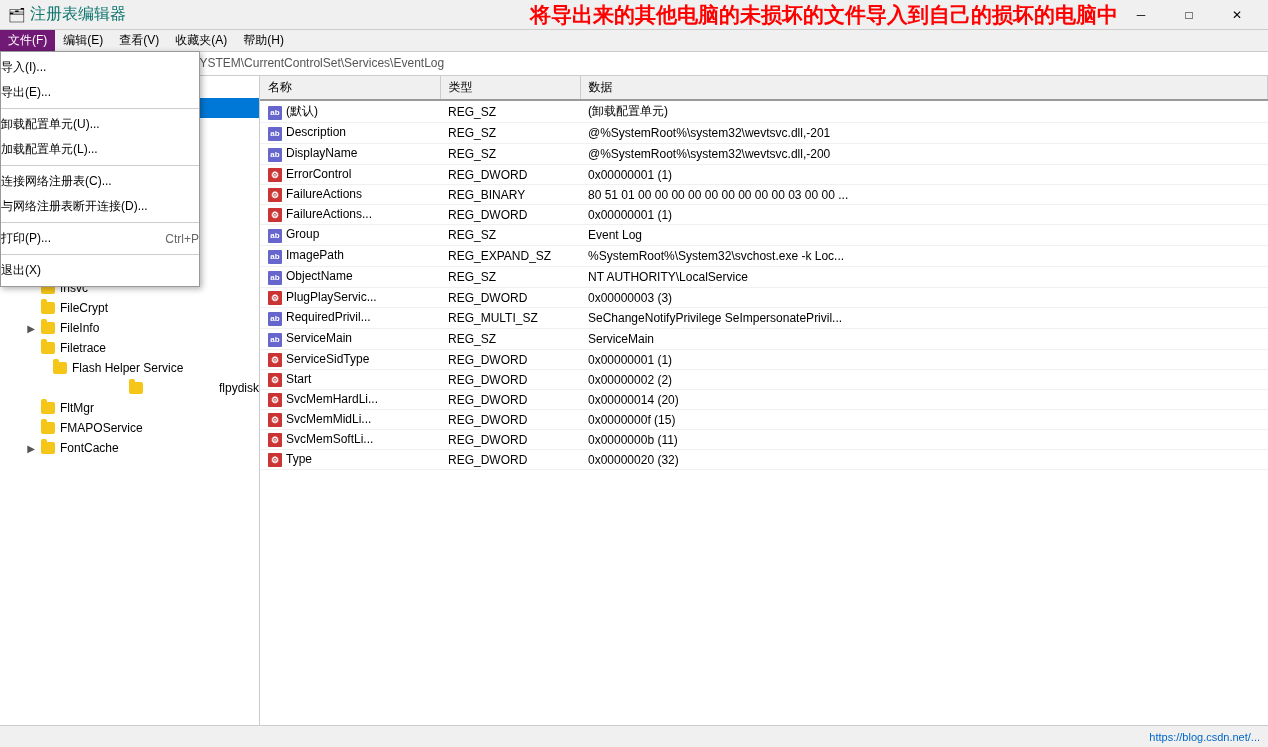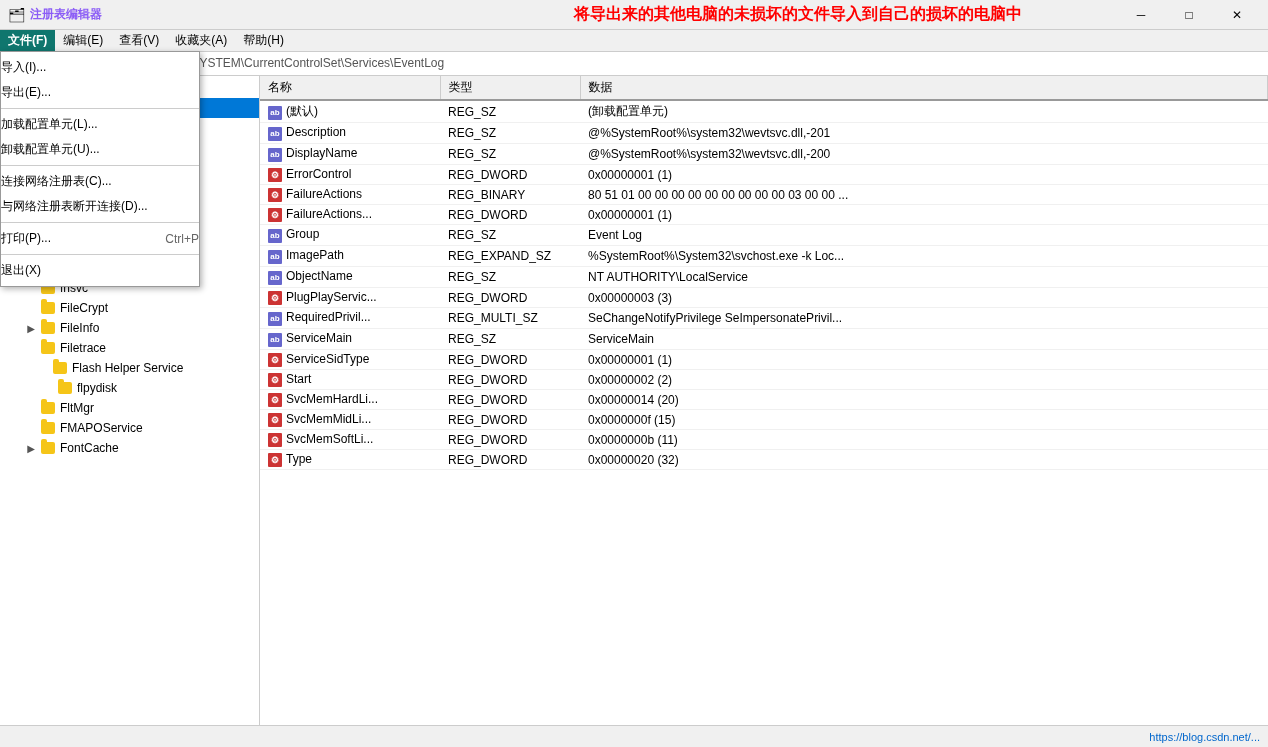--- a/index.html
+++ b/index.html
@@ -24,23 +24,22 @@
       user-select: none;
     }
     .title-bar-icon {
       width: 16px; height: 16px;
       background: #3355aa;
       margin-right: 6px;
       display: inline-block;
     }
     .title-bar-text {
       flex: 1;
-      font-size: 12px;
-      color: #8b5cf6;
-      font-weight: bold;
+      font-size: 16px;
+      color: #0f766e;
     }
     .title-bar-controls {
       display: flex;
       gap: 2px;
     }
     .title-btn {
       width: 46px; height: 30px;
       border: none;
       background: transparent;
       cursor: pointer;
@@ -69,21 +68,21 @@
       align-items: center;
       border-bottom: 1px solid #ccc;
     }
     .menu-item {
       padding: 2px 8px;
       cursor: pointer;
       font-size: 12px;
       height: 22px;
       display: flex; align-items: center;
     }
-    .menu-item:hover, .menu-item.active { background: #0f766e; color: white; font-weight: bold; }
+    .menu-item:hover, .menu-item.active { background: #701a75; color: white; }
 
     
     .address-bar {
       height: 24px;
       background: white;
       border-bottom: 1px solid #ccc;
       display: flex;
       align-items: center;
       padding: 0 8px;
       font-size: 12px;
@@ -242,42 +241,42 @@
       border-radius: 1px;
     }
   </style>
 </head>
 <body>
 
 <div class="title-bar">
   <span class="title-bar-icon" style="background:none; font-size:14px;">🗂</span>
   <span class="title-bar-text">注册表编辑器</span>
 
-  <span class="annotation" style="position:static; color:red; font-size:16px; font-weight:bold; flex:1;">将导出来的其他电脑的未损坏的文件导入到自己的损坏的电脑中</span>
+  <span class="annotation" style="position:static; color:red; font-size:21px; font-weight:bold; flex:1;">将导出来的其他电脑的未损坏的文件导入到自己的损坏的电脑中</span>
   <div class="title-bar-controls">
     <button class="title-btn">─</button>
     <button class="title-btn">□</button>
     <button class="title-btn close">✕</button>
   </div>
 </div>
 
 <div class="menu-bar">
   <div class="menu-item active">文件(F)</div>
   <div class="menu-item">编辑(E)</div>
   <div class="menu-item">查看(V)</div>
   <div class="menu-item">收藏夹(A)</div>
   <div class="menu-item">帮助(H)</div>
 </div>
 
 <div class="dropdown-overlay">
   <div class="dropdown-item">导入(I)...</div>
   <div class="dropdown-item">导出(E)...</div>
   <div class="dropdown-separator"></div>
+  <div class="dropdown-item">卸载配置单元(U)...</div>
   <div class="dropdown-item">加载配置单元(L)...</div>
-  <div class="dropdown-item">卸载配置单元(U)...</div>
   <div class="dropdown-separator"></div>
   <div class="dropdown-item">连接网络注册表(C)...</div>
   <div class="dropdown-item">与网络注册表断开连接(D)...</div>
   <div class="dropdown-separator"></div>
   <div class="dropdown-item">
     <span>打印(P)...</span>
     <span style="color:#666;">Ctrl+P</span>
   </div>
   <div class="dropdown-separator"></div>
   <div class="dropdown-item">退出(X)</div>
@@ -388,21 +387,21 @@
         </span>
       <span>Filetrace</span>
     </div>
     <div class="tree-item" style="padding-left:36px;">
       <span class="expand-icon"> </span>
       <span class="folder-icon">
           <span class="folder-yellow"></span>
         </span>
       <span>Flash Helper Service</span>
     </div>
-    <div class="tree-item" style="padding-left:41px;">
+    <div class="tree-item" style="padding-left:41px;justify-content:space-between;">
       <span class="expand-icon"> </span>
       <span class="folder-icon">
           <span class="folder-yellow"></span>
         </span>
       <span>flpydisk</span>
     </div>
     <div class="tree-item" style="padding-left:24px;">
       <span class="expand-icon"> </span>
       <span class="folder-icon">
           <span class="folder-yellow"></span>

